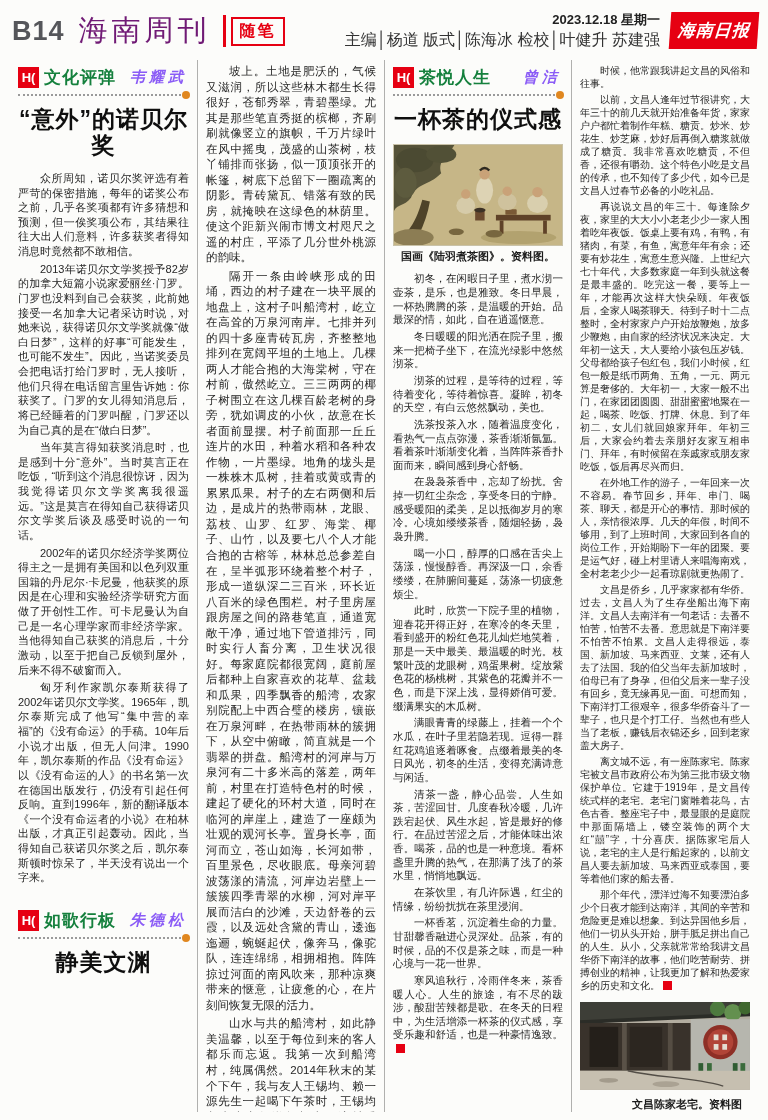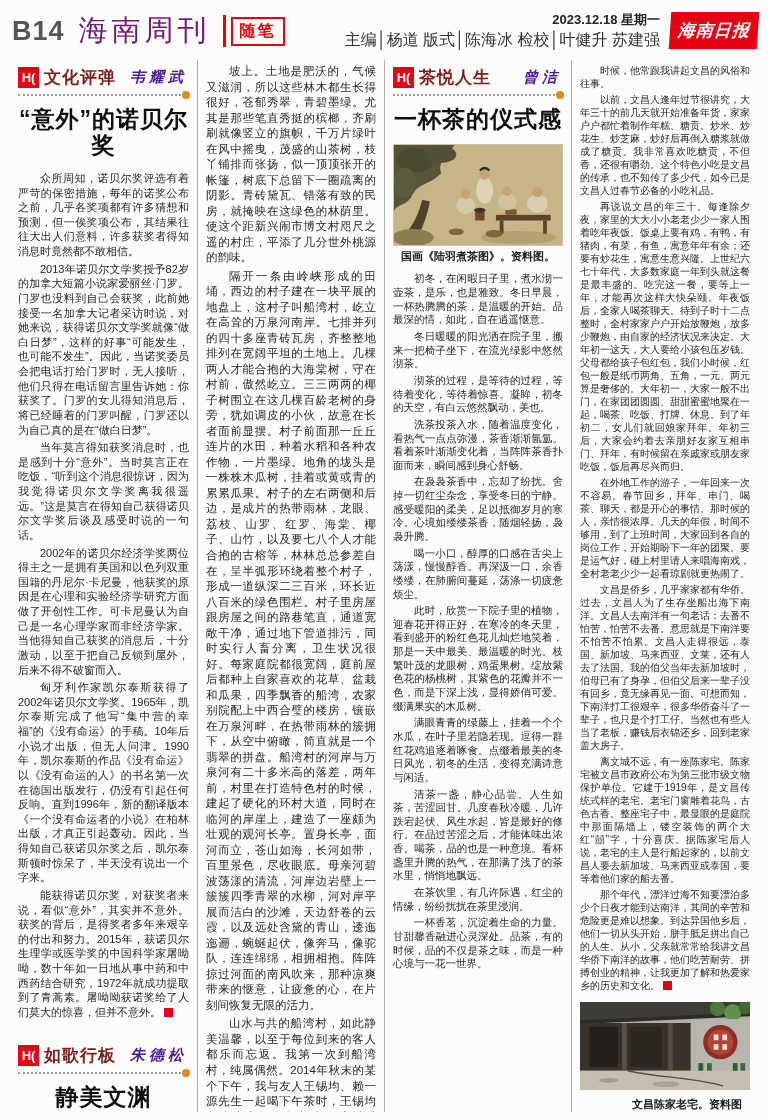--- a/index.html
+++ b/index.html
@@ -25,23 +25,23 @@
   .columns{display:flex;height:1052px;margin-top:6px;}
   .col{width:25%;box-sizing:border-box;padding:4px 8px 0 8px;overflow:hidden;}
   .col + .col{border-left:1px solid #b0b0ae;}
   .col4{display:flex;flex-direction:column;}
   .col4-text{flex:1;overflow:hidden;}
   
   .sec-head{display:flex;align-items:center;margin:2px 0 3px 0;}
   .sec-head.later{margin-top:24px;}
   .hk{width:21px;height:21px;background:#e60012;color:#fff;font-weight:bold;font-size:13px;
       display:flex;align-items:center;justify-content:center;flex:0 0 21px;}
-  .sec-name{font-size:17px;font-weight:bold;color:#7f1d1d;letter-spacing:1px;margin-left:5px;}
+  .sec-name{font-size:17px;font-weight:bold;color:#15803d;letter-spacing:1px;margin-left:5px;}
   .sec-author{margin-left:auto;font-family:"DejaVu Serif",serif;font-style:italic;font-weight:bold;
-              font-size:15px;letter-spacing:4px;color:#4c1d95;padding-right:2px;}
+              font-size:15px;letter-spacing:4px;color:#8b5cf6;padding-right:2px;}
   .dotline{position:relative;border-top:2px dotted #9a9a9a;margin:5px 0 4px 0;height:0;}
   .dotline::after{content:"";position:absolute;right:-1px;top:-5px;width:8px;height:8px;
                   border-radius:50%;background:#e0871f;}
   .art-title{font-size:23px;font-weight:bold;color:#0f0f0f;text-align:center;letter-spacing:1px;
              margin:10px 0 12px 0;line-height:1.15;}
   .para{margin:0 0 3px 0;text-align:justify;text-indent:2em;color:#262626;}
   .f11  .para{font-size:11px;  line-height:1.33;}
   .f115 .para{font-size:11.5px;line-height:1.35;}
   .f105 .para{font-size:10.5px;line-height:1.30;}
   .f10  .para{font-size:10px;  line-height:1.30;}
@@ -85,21 +85,20 @@
       </div>
       <div class="dotline"></div>
       <h1 class="art-title">“意外”的诺贝尔奖</h1>
       <div>
           <p class="para">众所周知，诺贝尔奖评选有着严苛的保密措施，每年的诺奖公布之前，几乎各奖项都有许多猜想和预测，但一俟奖项公布，其结果往往大出人们意料，许多获奖者得知消息时竟然都不敢相信。</p>
           <p class="para">2013年诺贝尔文学奖授予82岁的加拿大短篇小说家爱丽丝·门罗。门罗也没料到自己会获奖，此前她接受一名加拿大记者采访时说，对她来说，获得诺贝尔文学奖就像“做白日梦”，这样的好事“可能发生，也可能不发生”。因此，当诺奖委员会把电话打给门罗时，无人接听，他们只得在电话留言里告诉她：你获奖了。门罗的女儿得知消息后，将已经睡着的门罗叫醒，门罗还以为自己真的是在“做白日梦”。</p>
           <p class="para">当年莫言得知获奖消息时，也是感到十分“意外”。当时莫言正在吃饭，“听到这个消息很惊讶，因为我觉得诺贝尔文学奖离我很遥远。”这是莫言在得知自己获得诺贝尔文学奖后谈及感受时说的一句话。</p>
           <p class="para">2002年的诺贝尔经济学奖两位得主之一是拥有美国和以色列双重国籍的丹尼尔·卡尼曼，他获奖的原因是在心理和实验经济学研究方面做了开创性工作。可卡尼曼认为自己是一名心理学家而非经济学家。当他得知自己获奖的消息后，十分激动，以至于把自己反锁到屋外，后来不得不破窗而入。</p>
           <p class="para">匈牙利作家凯尔泰斯获得了2002年诺贝尔文学奖。1965年，凯尔泰斯完成了他写“集中营的幸福”的《没有命运》的手稿。10年后小说才出版，但无人问津。1990年，凯尔泰斯的作品《没有命运》以《没有命运的人》的书名第一次在德国出版发行，仍没有引起任何反响。直到1996年，新的翻译版本《一个没有命运者的小说》在柏林出版，才真正引起轰动。因此，当得知自己获诺贝尔奖之后，凯尔泰斯顿时惊呆了，半天没有说出一个字来。</p>
         </div>
-      <p class="para"><span>能获得诺贝尔奖，对获奖者来说，看似“意外”，其实并不意外。获奖的背后，是得奖者多年来艰辛的付出和努力。2015年，获诺贝尔生理学或医学奖的中国科学家屠呦呦，数十年如一日地从事中药和中西药结合研究，1972年就成功提取到了青蒿素。屠呦呦获诺奖给了人们莫大的惊喜，但并不意外。</span><span class="endmark"></span></p>
 
       <div class="sec-head later">
         <span class="hk">H(</span>
         <span class="sec-name">如歌行板</span>
         <span class="sec-author">朱德松</span>
       </div>
       <div class="dotline"></div>
       <h1 class="art-title">静美文渊</h1>
 
     </section>
@@ -160,20 +159,21 @@
           <p class="para">沏茶的过程，是等待的过程，等待着变化，等待着惊喜。凝眸，初冬的天空，有白云悠然飘动，美也。</p>
           <p class="para">洗茶投茶入水，随着温度变化，看热气一点点弥漫，茶香渐渐氤氲。看着茶叶渐渐变化着，当阵阵茶香扑面而来，瞬间感到身心舒畅。</p>
           <p class="para">在袅袅茶香中，忘却了纷扰。舍掉一切红尘杂念，享受冬日的宁静。感受暖阳的柔美，足以抵御岁月的寒冷。心境如缕缕茶香，随烟轻扬，袅袅升腾。</p>
           <p class="para">喝一小口，醇厚的口感在舌尖上荡漾，慢慢醇香。再深汲一口，余香缕缕，在肺腑间蔓延，荡涤一切疲惫烦尘。</p>
           <p class="para">此时，欣赏一下院子里的植物，迎春花开得正好，在寒冷的冬天里，看到盛开的粉红色花儿灿烂地笑着，那是一天中最美、最温暖的时光。枝繁叶茂的龙眼树，鸡蛋果树。绽放紫色花的杨桃树，其紫色的花瓣并不一色，而是下深上浅，显得娇俏可爱。缀满果实的木瓜树。</p>
           <p class="para">满眼青青的绿藤上，挂着一个个水瓜，在叶子里若隐若现。逗得一群红花鸡追逐着啄食。点缀着最美的冬日风光，初冬的生活，变得充满诗意与闲适。</p>
           <p class="para">清茶一盏，静心品尝。人生如茶，苦涩回甘。几度春秋冷暖，几许跌宕起伏、风生水起，皆是最好的修行。在品过苦涩之后，才能体味出浓香。喝茶，品的也是一种意境。看杯盏里升腾的热气，在那满了浅了的茶水里，悄悄地飘远。</p>
           <p class="para">在茶饮里，有几许际遇，红尘的情缘，纷纷扰扰在茶里浸润。</p>
           <p class="para">一杯香茗，沉淀着生命的力量。甘甜馨香融进心灵深处。品茶，有的时候，品的不仅是茶之味，而是一种心境与一花一世界。</p>
         </div>
+      <p class="para"><span>寒风追秋行，冷雨伴冬来，茶香暖人心。人生的旅途，有不尽的跋涉，酸甜苦辣都是歌。在冬天的日程中，为生活增添一杯茶的仪式感，享受乐趣和舒适，也是一种豪情逸致。</span><span class="endmark"></span></p>
 
     </section>
 
     <section class="col f10 col4">
       <div class="col4-text">
         <div>
             <p class="para">时候，他常跟我讲起文昌的风俗和往事。</p>
             <p class="para">以前，文昌人逢年过节很讲究，大年三十的前几天就开始准备年货，家家户户都忙着制作年糕、糖贡。炒米、炒花生、炒芝麻，炒好后再倒入糖浆就做成了糖贡。我非常喜欢吃糖贡，不但香，还很有嚼劲。这个特色小吃是文昌的传承，也不知传了多少代，如今已是文昌人过春节必备的小吃礼品。</p>
             <p class="para">再说说文昌的年三十。每逢除夕夜，家里的大大小小老老少少一家人围着吃年夜饭。饭桌上要有鸡，有鸭，有猪肉，有菜，有鱼，寓意年年有余；还要有炒花生，寓意生意兴隆。上世纪六七十年代，大多数家庭一年到头就这餐是最丰盛的。吃完这一餐，要等上一年，才能再次这样大快朵颐。年夜饭后，全家人喝茶聊天。待到子时十二点整时，全村家家户户开始放鞭炮，放多少鞭炮，由自家的经济状况来决定。大年初一这天，大人要给小孩包压岁钱。父母都给孩子包红包，我们小时候，红包一般是纸币两角、五角，一元、两元算是奢侈的。大年初一，大家一般不出门，在家团团圆圆、甜甜蜜蜜地聚在一起，喝茶、吃饭、打牌、休息。到了年初二，女儿们就回娘家拜年。年初三后，大家会约着去亲朋好友家互相串门、拜年，有时候留在亲戚家或朋友家吃饭，饭后再尽兴而归。</p>
             <p class="para">在外地工作的游子，一年回来一次不容易。春节回乡，拜年、串门、喝茶、聊天，都是开心的事情。那时候的人，亲情很浓厚。几天的年假，时间不够用，到了上班时间，大家回到各自的岗位工作，开始期盼下一年的团聚。要是运气好，碰上村里请人来唱海南戏，全村老老少少一起看琼剧就更热闹了。</p>

